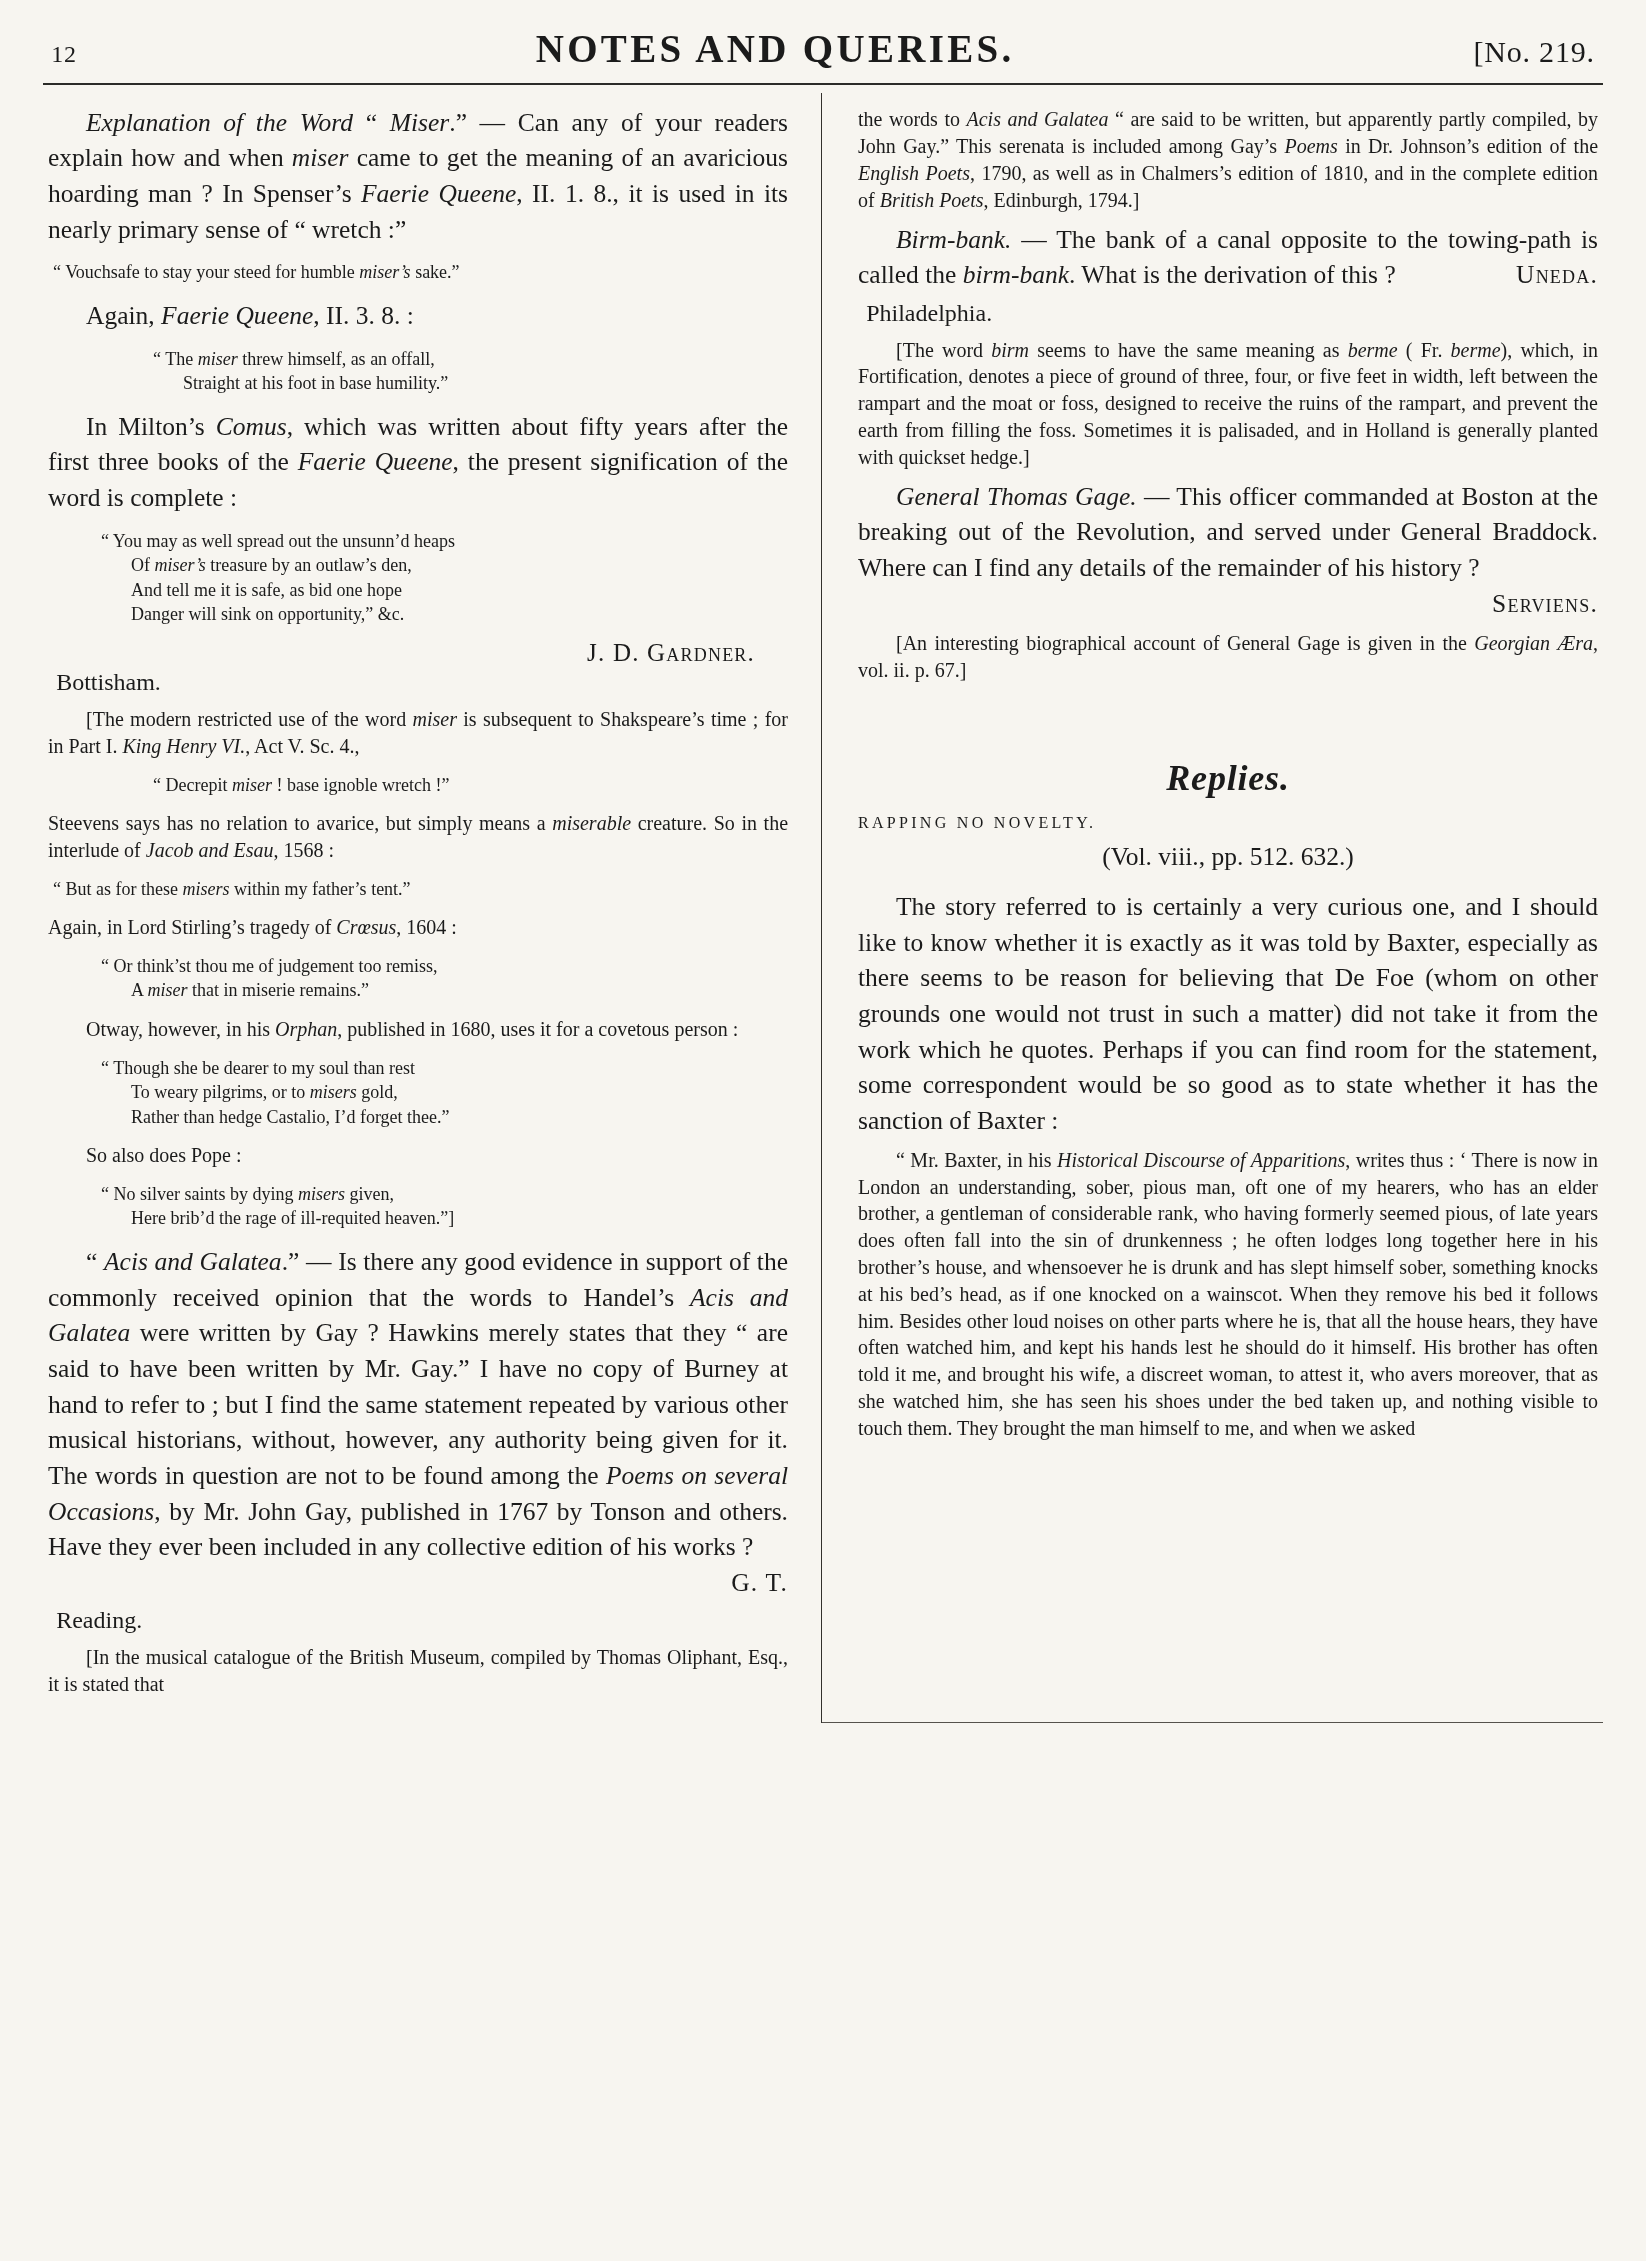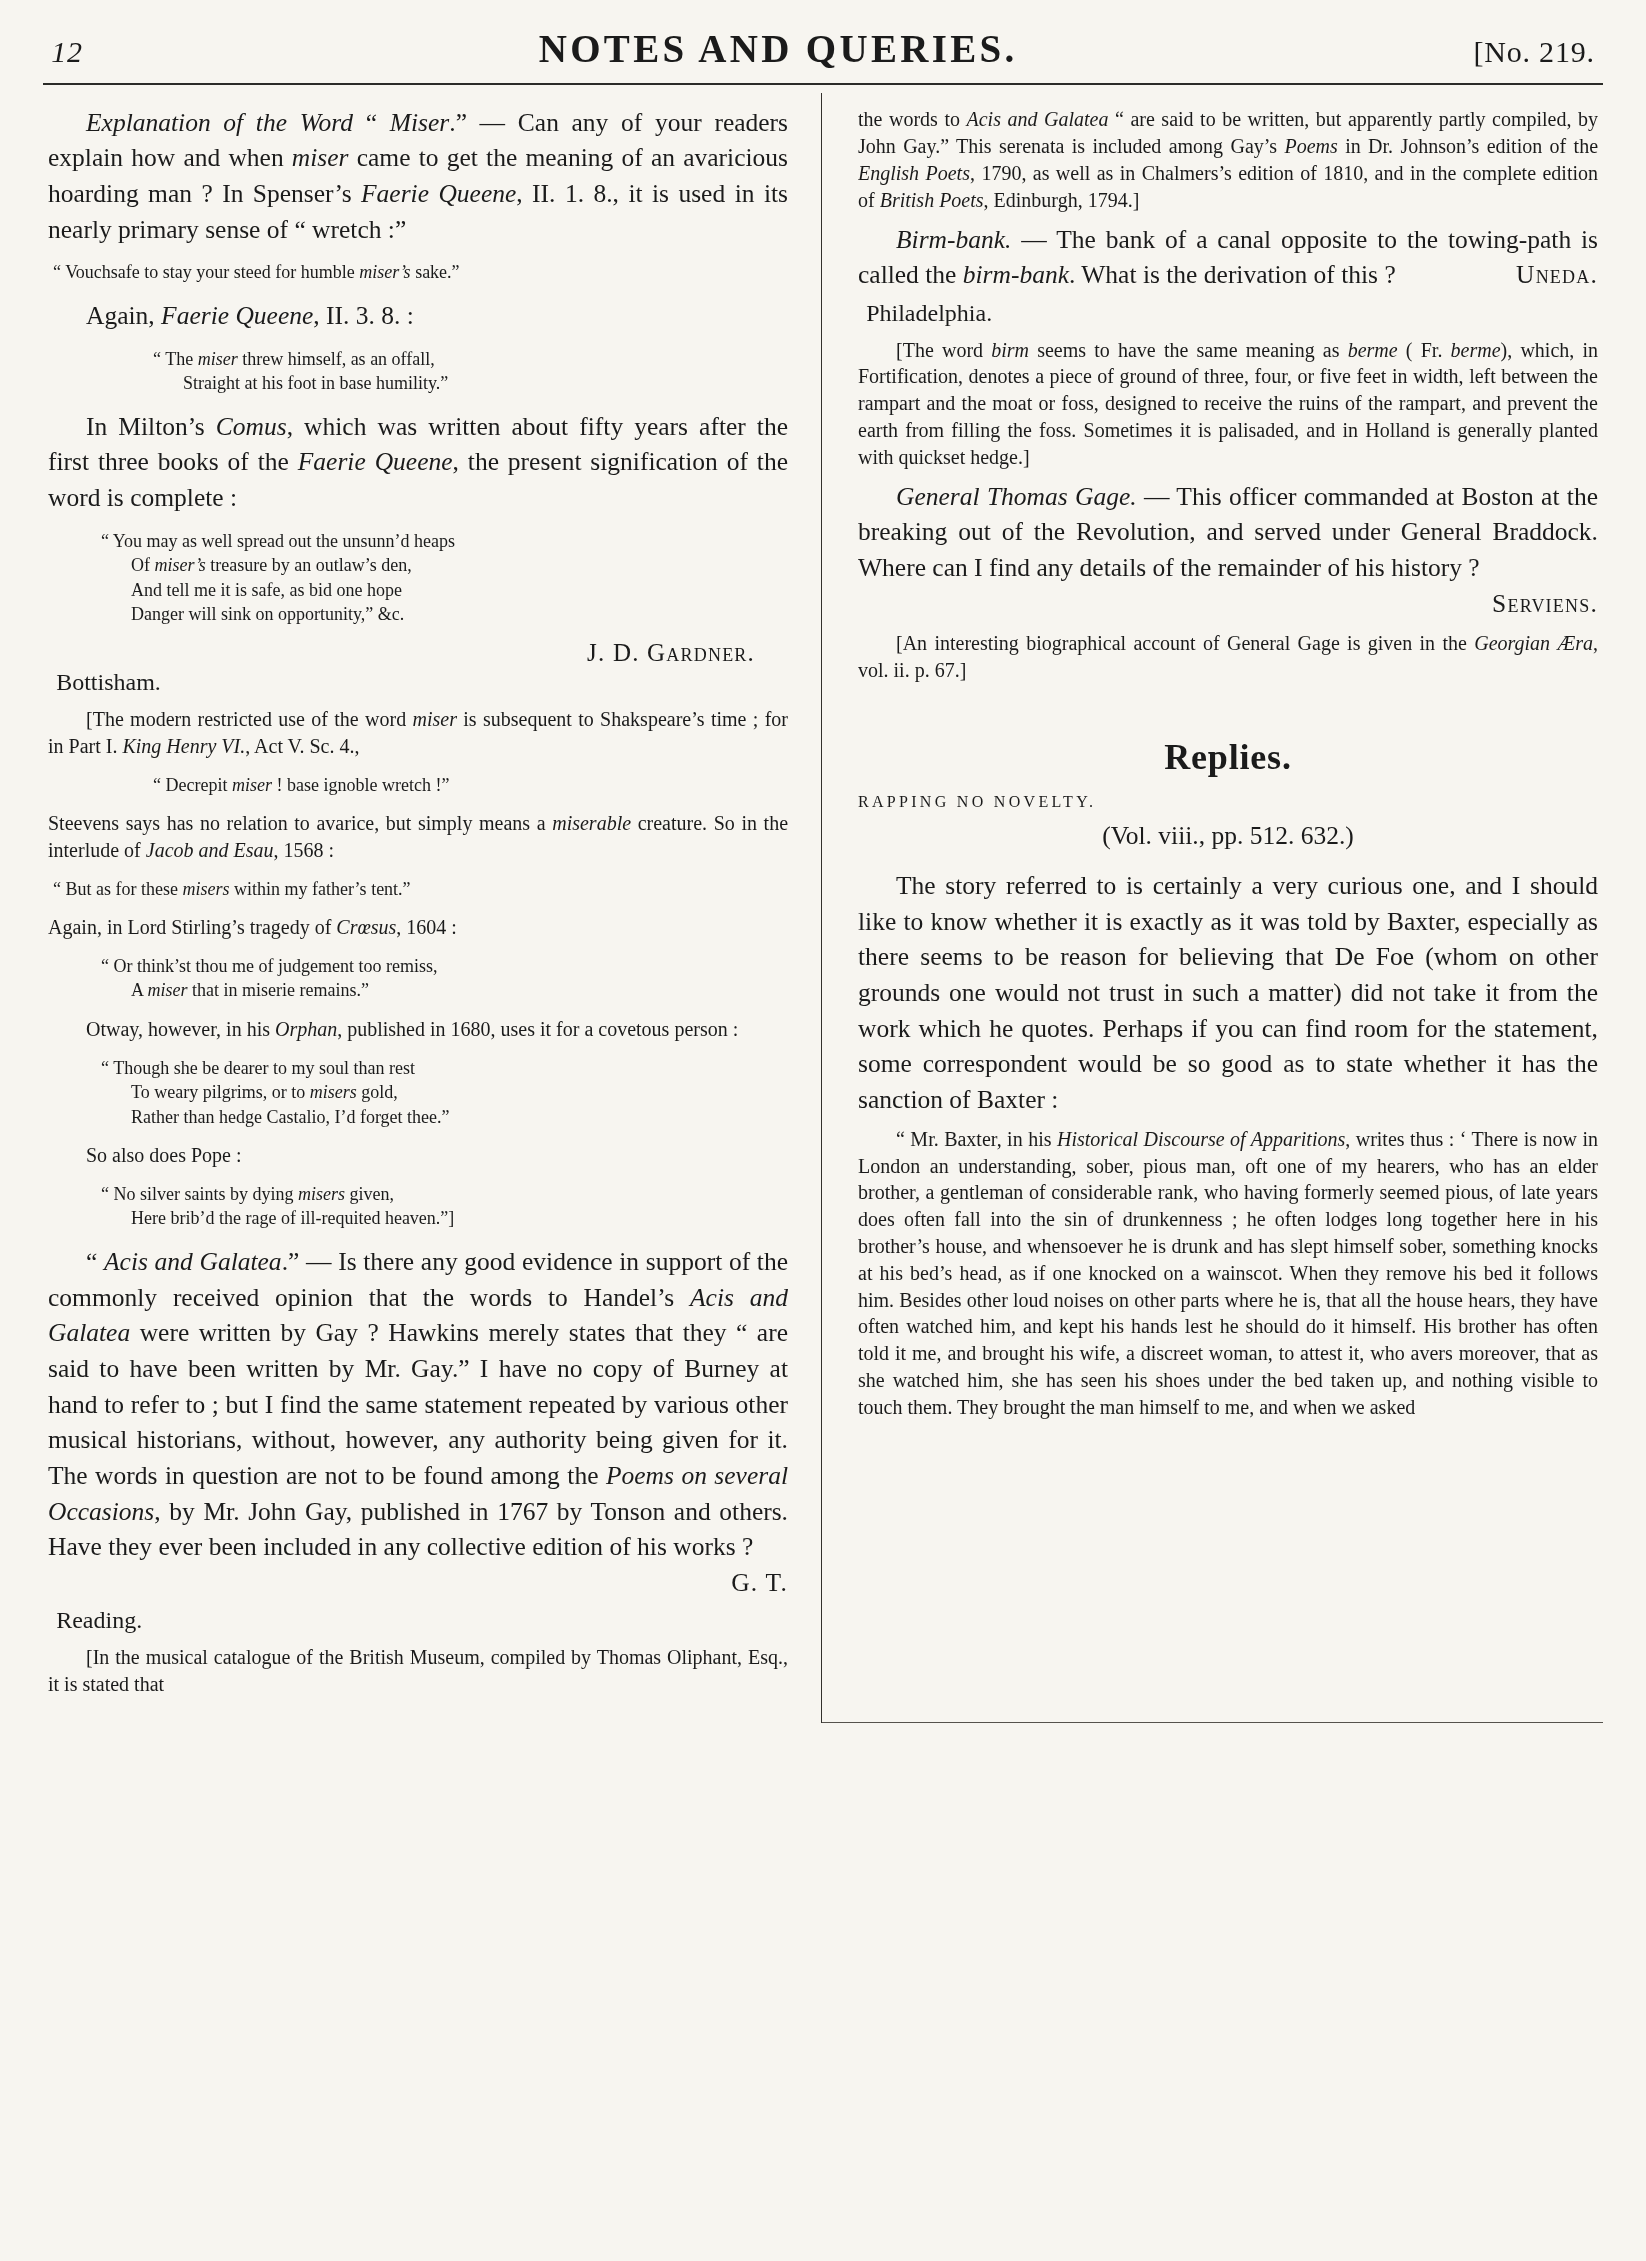--- a/index.html
+++ b/index.html
@@ -18,21 +18,21 @@
     position:relative;
   }
   
   .masthead{
     display:flex;
     align-items:baseline;
     justify-content:space-between;
     padding:5px 8.2px 11.5px 8.2px;
     border-bottom:2.5px solid #2b2b28;
   }
-  .page-num{font-size:30px;letter-spacing:0.8px;font-style:italic;}
+  .page-num{font-size:24px;letter-spacing:0.8px;}
   .mast-title{
     font-size:39px;
     letter-spacing:3.3px;
     font-weight:bold;
     transform:scaleY(1.02);
   }
   .issue-num{font-size:30px;letter-spacing:0.8px;}
   
   .cols{
     display:flex;
@@ -59,21 +59,21 @@
   .ql{white-space:normal;}
   .ql.pad{margin-left:30px;}
   .ind0{margin-left:5px;}
   .ind1{margin-left:53px;}
   .ind2{margin-left:105px;}
   .b-sig{text-align:right;padding-right:33px;font-size:25px;margin:5px 0 1.6px 0;}
   .b-place{font-size:24px;margin:1.6px 0 10px 8.2px;}
   .sc{font-variant:small-caps;letter-spacing:1.2px;}
   .it{font-style:italic;}
   .sig-inline{float:right;font-variant:small-caps;letter-spacing:1.2px;margin-left:20px;}
-  .h-gothic{text-align:center;font-size:36px;font-weight:bold;margin:53px 0 15px 0;letter-spacing:0.8px;}
+  .h-gothic{text-align:center;font-size:36px;font-weight:bold;margin:74px 0 15px 0;letter-spacing:0.8px;font-style:italic;}
   .h-caps{font-size:16px;letter-spacing:3.3px;margin:10px 0;}
   .h-ref{text-align:center;font-size:25.5px;margin:6.6px 0 16.5px 0;}
 </style>
 </head>
 <body>
 
 <div class="page">
 
   <div class="masthead">
     <span class="page-num">12</span>

